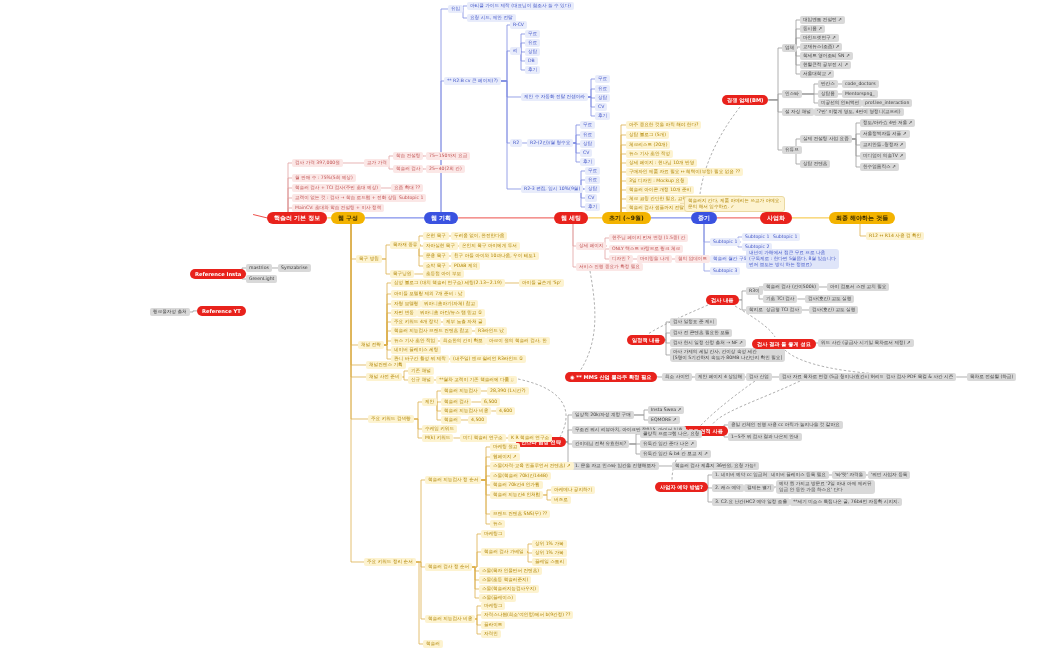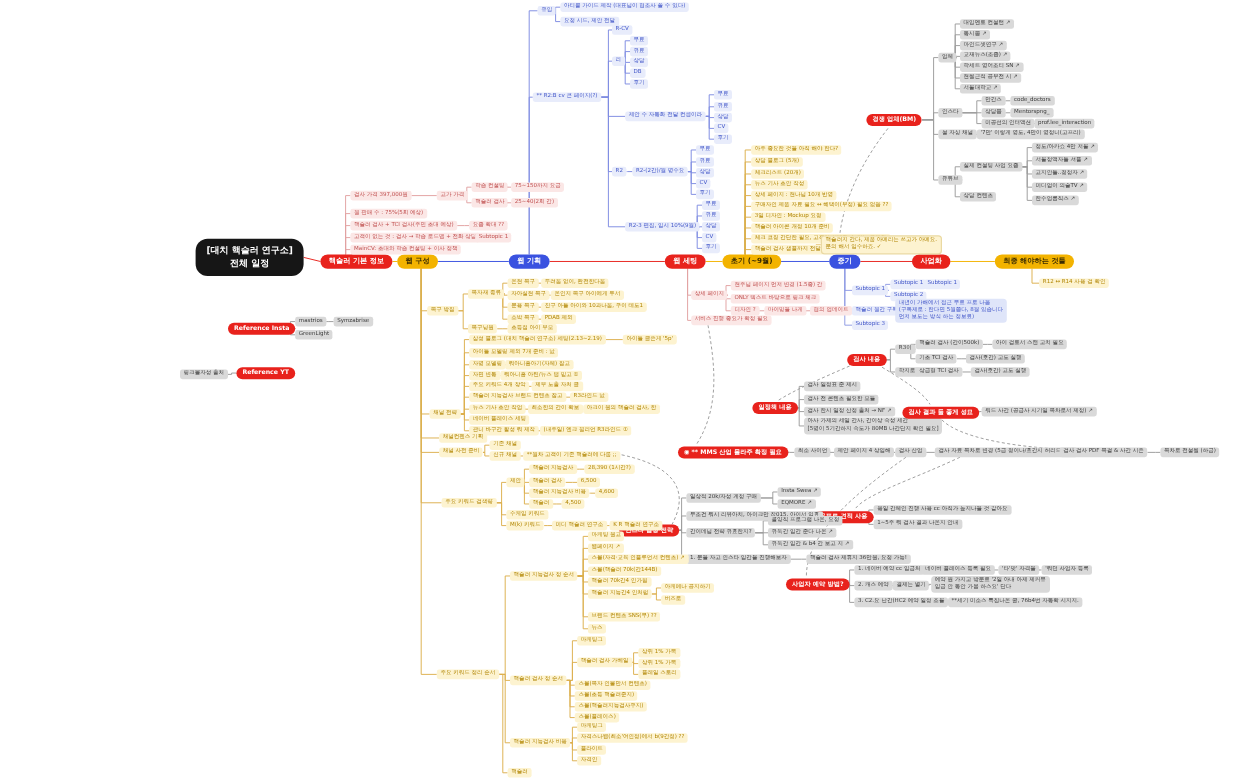--- a/index.html
+++ b/index.html
@@ -251,22 +251,20 @@
       <path d="M792,217.8984375 L829,217.8984375" fill="none" stroke="#f3b300" stroke-width="0.8"></path>
       <path d="M590,271 C596,305 600,340 580,371" fill="none" stroke="#9c9c9c" stroke-width="0.8" stroke-dasharray="2.5,2"></path>
       <path d="M740,107 C718,135 704,165 700,194" fill="none" stroke="#9c9c9c" stroke-width="0.8" stroke-dasharray="2.5,2"></path>
       <path d="M708,305 C685,315 662,325 648,334" fill="none" stroke="#9c9c9c" stroke-width="0.8" stroke-dasharray="2.5,2"></path>
       <path d="M735,306 C755,318 770,328 775,337" fill="none" stroke="#9c9c9c" stroke-width="0.8" stroke-dasharray="2.5,2"></path>
       <path d="M785,350 C800,365 845,372 880,374" fill="none" stroke="#9c9c9c" stroke-width="0.8" stroke-dasharray="2.5,2"></path>
       <path d="M518,379 C570,390 572,415 560,437" fill="none" stroke="#9c9c9c" stroke-width="0.8" stroke-dasharray="2.5,2"></path>
       <path d="M755,381 C700,420 672,450 672,480" fill="none" stroke="#9c9c9c" stroke-width="0.8" stroke-dasharray="2.5,2"></path>
       <path d="M800,381 C760,400 720,412 712,425" fill="none" stroke="#9c9c9c" stroke-width="0.8" stroke-dasharray="2.5,2"></path>
     </svg>
-<div class="node s-center" style="left: 163px; top: 199px;">[대치 핵슬러 연구소]
-전체 일정</div>
     <div class="node s-rp" style="left: 267px; top: 212px;">핵슬러 기본 정보</div>
     <div class="node s-yp" style="left: 331px; top: 212px;">웹 구성</div>
     <div class="node s-bp" style="left: 424px; top: 212px;">웹 기획</div>
     <div class="node s-rp" style="left: 554px; top: 212px;">웹 세팅</div>
     <div class="node s-yp" style="left: 602px; top: 212px;">초기 (~9월)</div>
     <div class="node s-bp" style="left: 691px; top: 212px;">중기</div>
     <div class="node s-rp" style="left: 760px; top: 212px;">사업화</div>
     <div class="node s-yp" style="left: 829px; top: 212px;">최종 해야하는 것들</div>
     <div class="node s-pink" style="left: 292px; top: 159px;">검사 가격 397,000원</div>
     <div class="node s-pink" style="left: 364px; top: 159px;">고가 가격</div>

